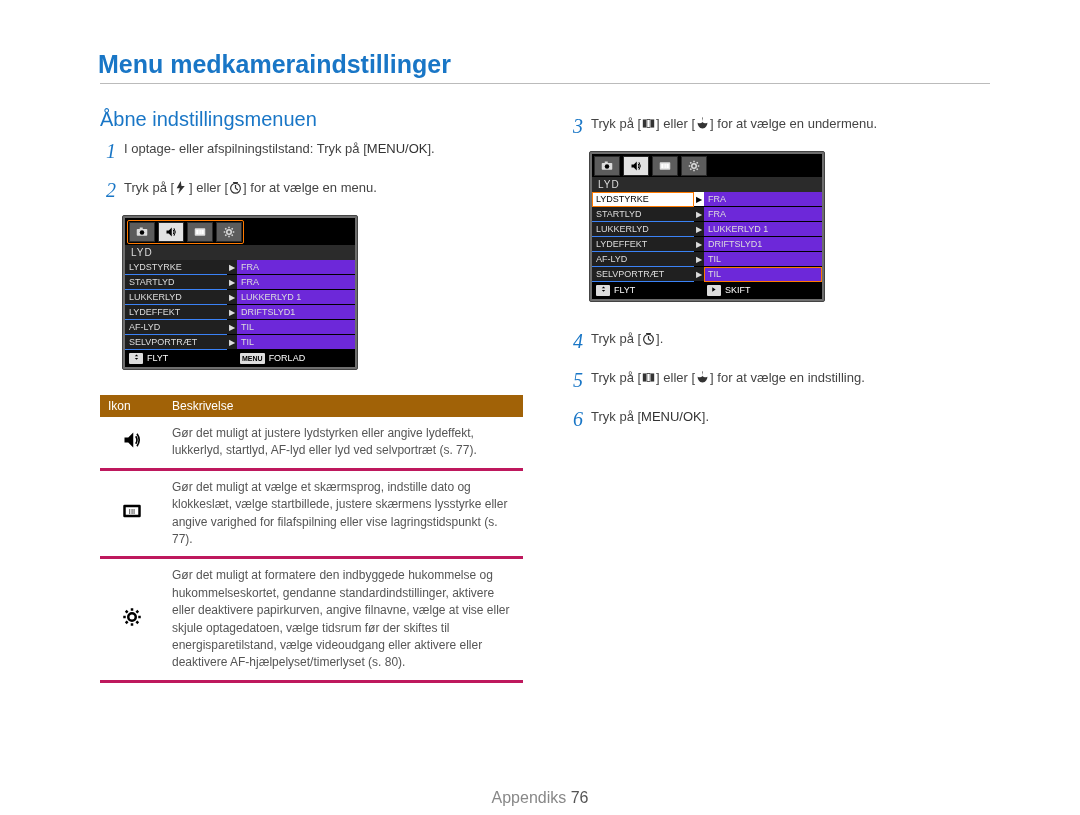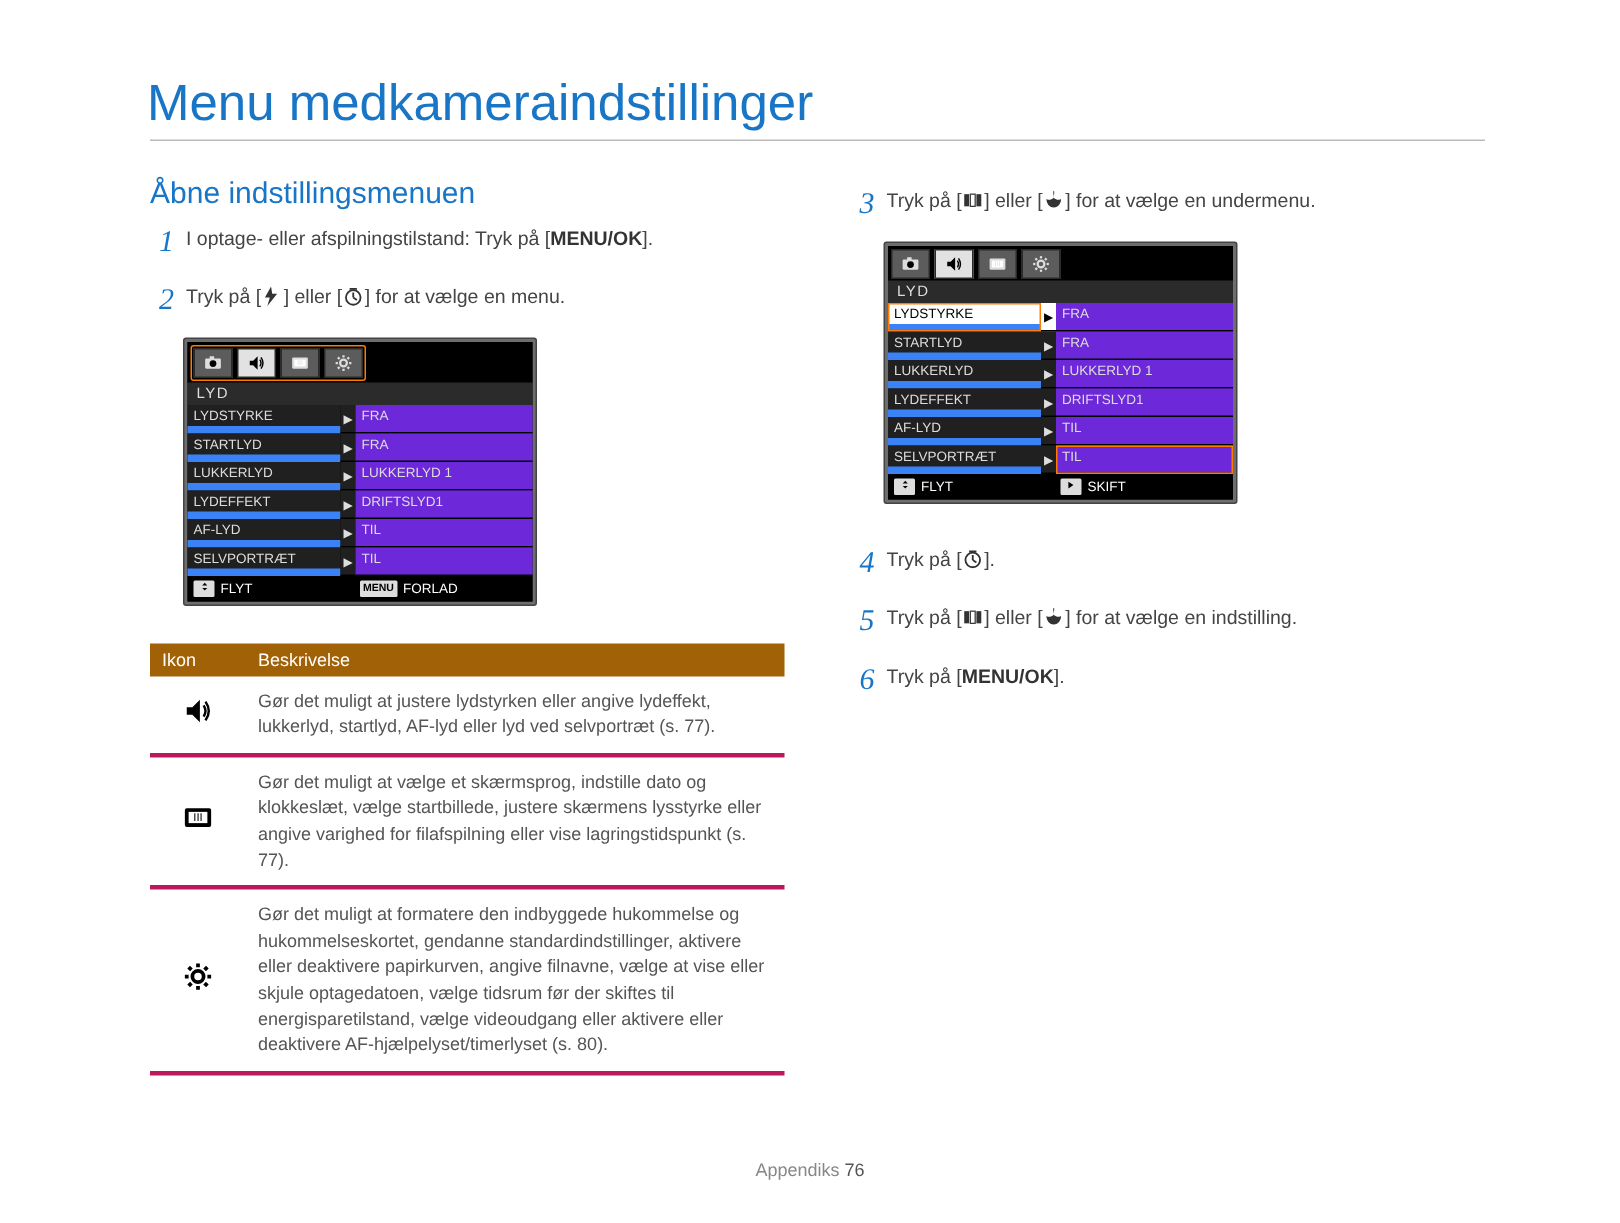--- a/index.html
+++ b/index.html
@@ -1,57 +1,57 @@
 <!DOCTYPE html>
 <html><head>
 <meta charset="utf-8">
 <style>
   html,body{margin:0;padding:0;background:#fff;color:#333;font-family:Arial,Helvetica,sans-serif;font-size:13px}
   .page{width:1080px;height:815px;box-sizing:border-box;padding:50px 90px 30px 100px;position:relative}
-  h1{color:#1976c6;font-weight:400;font-size:34px;margin:0 0 4px -2px;letter-spacing:0px}
+  h1{color:#1976c6;font-weight:700;font-size:25px;margin:0 0 4px -2px;letter-spacing:0px}
   .rule{height:1px;background:#bbb;margin:4px 0 24px 0}
   .cols{display:flex;gap:44px}
   .col{flex:1;min-width:0}
   h2{color:#1976c6;font-weight:400;font-size:20px;margin:0 0 6px 0}
   .step{display:flex;margin:4px 0 10px 0;line-height:1.45}
   .stepnum{color:#1976c6;font-size:20px;font-style:italic;font-family:Georgia,'Times New Roman',serif;width:22px;flex-shrink:0;text-align:center;margin-right:2px}
   .steptxt{padding-top:3px;color:#444}
   .steptxt .icon{display:inline-block;vertical-align:-2px;margin:0 1px}
-  .steptxt strong{font-weight:700;color:#333}
+  .steptxt strong{font-weight:400;color:#333}
   
   .lcd{width:230px;margin:6px 0 25px 22px;border:1px solid #444;border-radius:2px;padding:2px;background:#6e6e6e;}
   .lcd-inner{background:#000;padding:0}
   .tabbar{display:flex;background:#000;padding:2px 2px 0 2px;gap:3px}
   .tab{width:24px;height:18px;background:#5c5c5c;border:1px solid #2a2a2a;display:flex;align-items:center;justify-content:center}
   .tab svg{display:block}
   .tab.sel{background:#e2e2e2}
   .tabbar.orn{border:1px solid #ff7a00;border-radius:2px;display:inline-flex;padding:1px;gap:3px}
   .tabbar-wrap{padding:2px 2px 0 2px;background:#000}
   .menutitle{background:#2b2b2b;color:#ddd;font-size:10px;padding:2px 6px;letter-spacing:1px;border-top:1px solid #000}
   .menurows{}
   .menurow{display:flex;align-items:stretch;font-size:9px}
-  .mlabelcell{width:94px;background:#202020;color:#ddd;padding:2px 4px;border-bottom:5px solid #3b82f6;display:flex;align-items:center}
+  .mlabelcell{width:94px;background:#202020;color:#ddd;padding:2px 4px;border-bottom:1px solid #3b82f6;display:flex;align-items:center}
   .mtri{width:10px;background:#202020;color:#ddd;display:flex;align-items:center;justify-content:center;border-bottom:1px solid #000;font-size:8px}
   .mvalcell{flex:1;background:#6d28d9;color:#ddd;padding:2px 4px;border-bottom:1px solid #000}
   .menurow.sel .mlabelcell{background:#fff;color:#000}
   .menurow.sel .mtri{background:#fff;color:#000}
   .menurow.orn .mlabelcell{outline:1px solid #ff7a00;outline-offset:-1px}
   .menurow.val-orn .mvalcell{outline:1px solid #ff7a00;outline-offset:-1px}
   .lcdfoot{display:flex;background:#000;color:#fff;font-size:9px;padding:3px 4px}
   .footseg{flex:1;display:flex;align-items:flex-start;gap:4px}
   .footseg .k{display:inline-flex;align-items:center;justify-content:center;width:14px;height:11px;background:#ddd;color:#000;font-size:7px;line-height:1;border-radius:1px}
   .footseg .kmenu{width:auto;padding:0 2px;font-weight:700}
   
   table.desc{border-collapse:collapse;width:100%;margin-top:6px}
   table.desc th{background:#a16207;color:#fff;font-weight:400;text-align:left;padding:4px 8px;font-size:12px}
   table.desc th:first-child{width:48px}
   table.desc td{padding:8px 8px;vertical-align:top;font-size:12px;color:#555;line-height:1.45;border-bottom:3px solid #be185d}
   table.desc td.ic{text-align:center;vertical-align:middle}
   .ic svg{display:inline-block}
-  .footer{position:absolute;bottom:28px;left:0;right:0;text-align:center;color:#888;font-size:12px}
+  .footer{position:absolute;bottom:8px;left:0;right:0;text-align:center;color:#888;font-size:16px}
   .footer .pn{color:#555}
 </style>
 </head>
 <body>
 
 <svg width="0" height="0" style="position:absolute">
   <defs>
     <g id="i-flash">
         <path d="M7 0 L2 9 L6 9 L4 16 L12 6 L8 6 Z" fill="currentColor"></path>
       </g>

